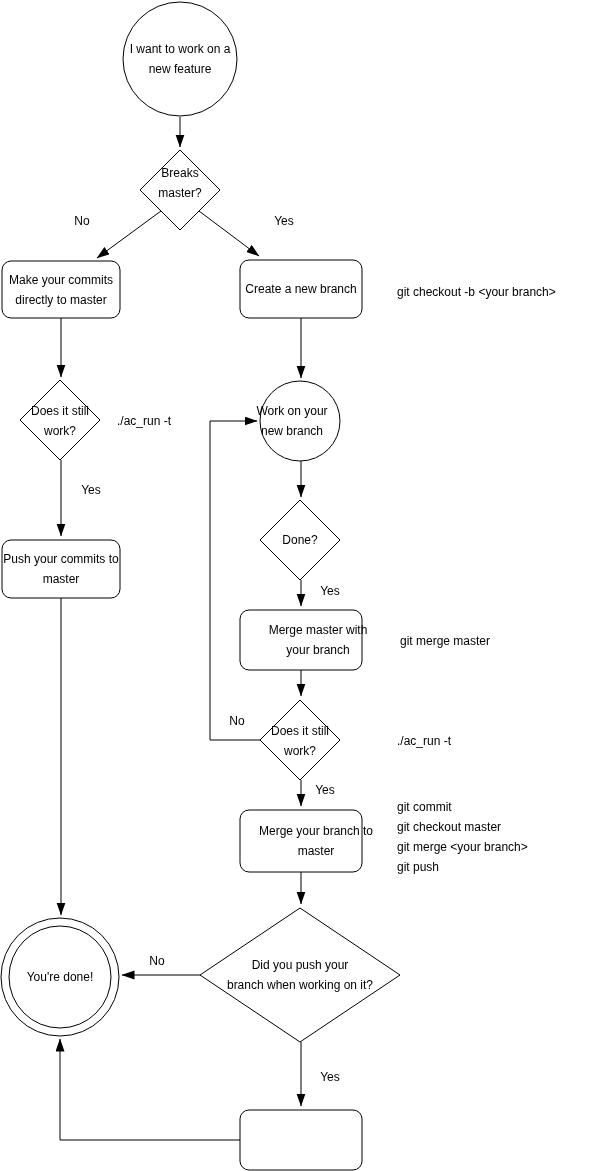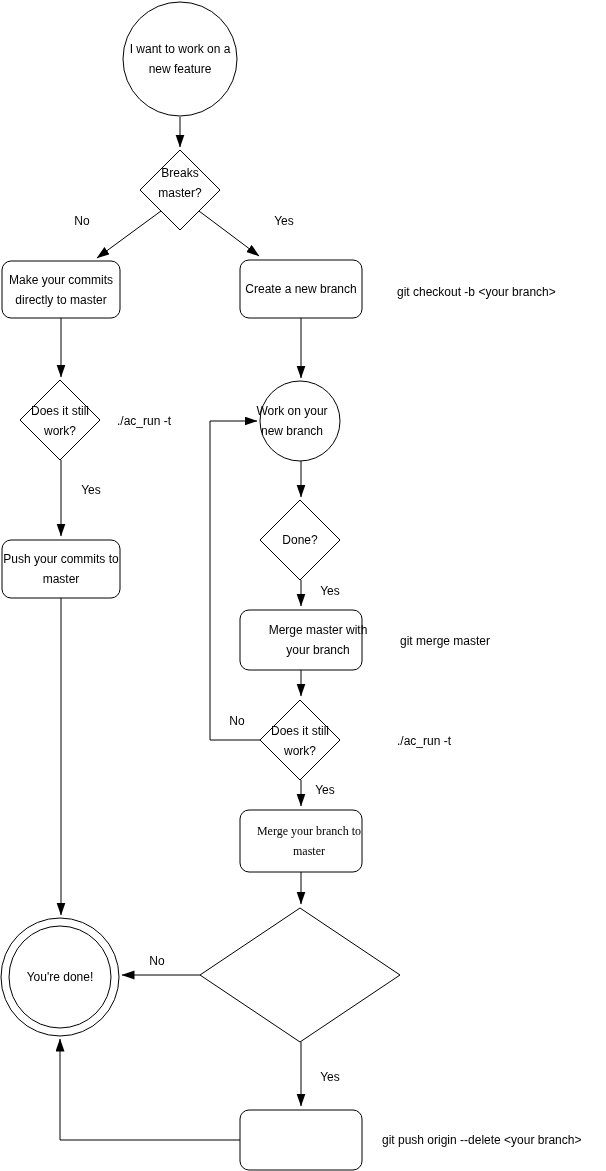--- a/index.html
+++ b/index.html
@@ -92,32 +92,37 @@
 work?</div>
   <div class="lbl center" style="left:61px;  top:569px; width:118px;">Push your commits to
 master</div>
   <div class="lbl center" style="left:292px; top:421px; width:90px;">Work on your
 new branch</div>
   <div class="lbl center" style="left:300px; top:540px; width:60px;">Done?</div>
   <div class="lbl center" style="left:301px; top:640px; width:124px;margin-left:17px;">Merge master with
 your branch</div>
   <div class="lbl center" style="left:300px; top:741px; width:76px;">Does it still
 work?</div>
-  <div class="lbl center" style="left:309px; top:841px; width:134px;font-family:Liberation Serif, serif;">Merge your branch to
+  <div class="lbl center" style="left:316px; top:841px; width:134px;">Merge your branch to
 master</div>
+  <div class="lbl center" style="left:300px; top:975px; width:172px;">Did you push your
+branch when working on it?</div>
   <div class="lbl center" style="left:60px;  top:977px; width:78px;">You're done!</div>
 
   <div class="lbl center" style="left:82px;  top:221px;">No</div>
   <div class="lbl center" style="left:284px; top:221px;">Yes</div>
   <div class="lbl center" style="left:91px;  top:490px;">Yes</div>
   <div class="lbl center" style="left:330px; top:591px;">Yes</div>
   <div class="lbl center" style="left:237px; top:721px;">No</div>
   <div class="lbl center" style="left:325px; top:790px;">Yes</div>
   <div class="lbl center" style="left:157px; top:961px;">No</div>
   <div class="lbl center" style="left:330px; top:1077px;">Yes</div>
 
   <div class="lbl leftalign" style="left:397px; top:292px;">git checkout -b &lt;your branch&gt;</div>
   <div class="lbl leftalign" style="left:117px; top:421px;">./ac_run -t</div>
   <div class="lbl leftalign" style="left:400px; top:641px;">git merge master</div>
   <div class="lbl leftalign" style="left:397px; top:741px;">./ac_run -t</div>
-  <div class="lbl leftalign" style="left:382px; top:1140px;">git push origin --delete &lt;your branch&gt;</div>
+  <div class="lbl leftalign" style="left:397px; top:837px;">git commit
+git checkout master
+git merge &lt;your branch&gt;
+git push</div>
 
 </div>
 
 </body></html>

